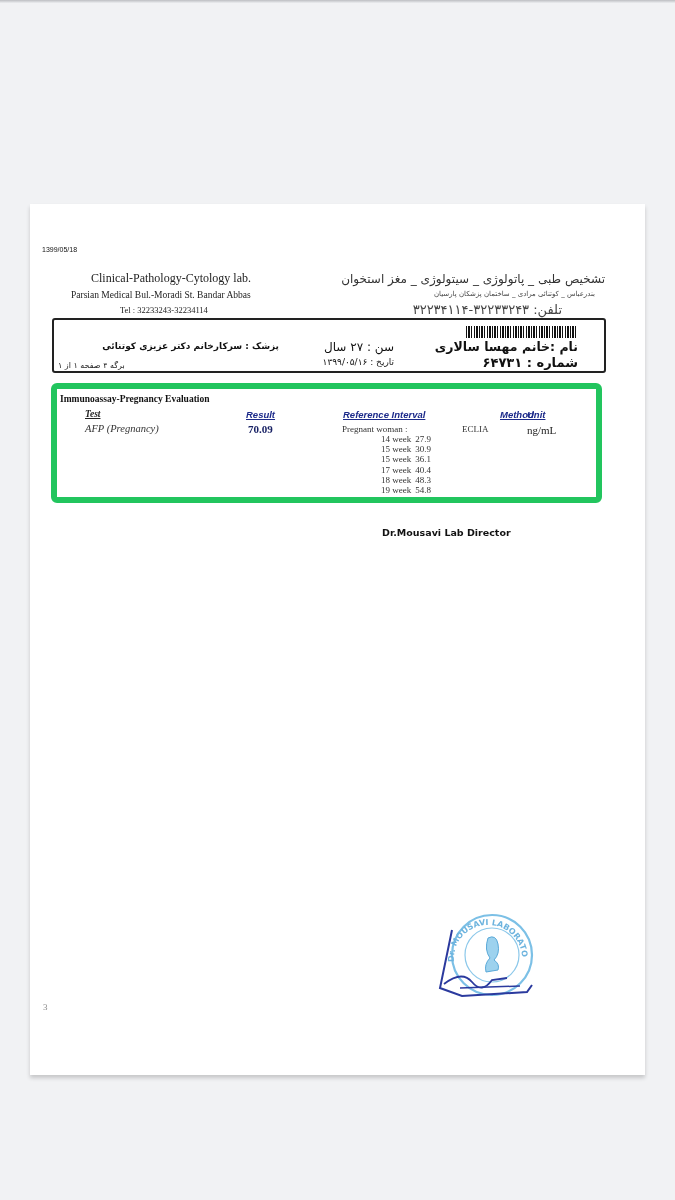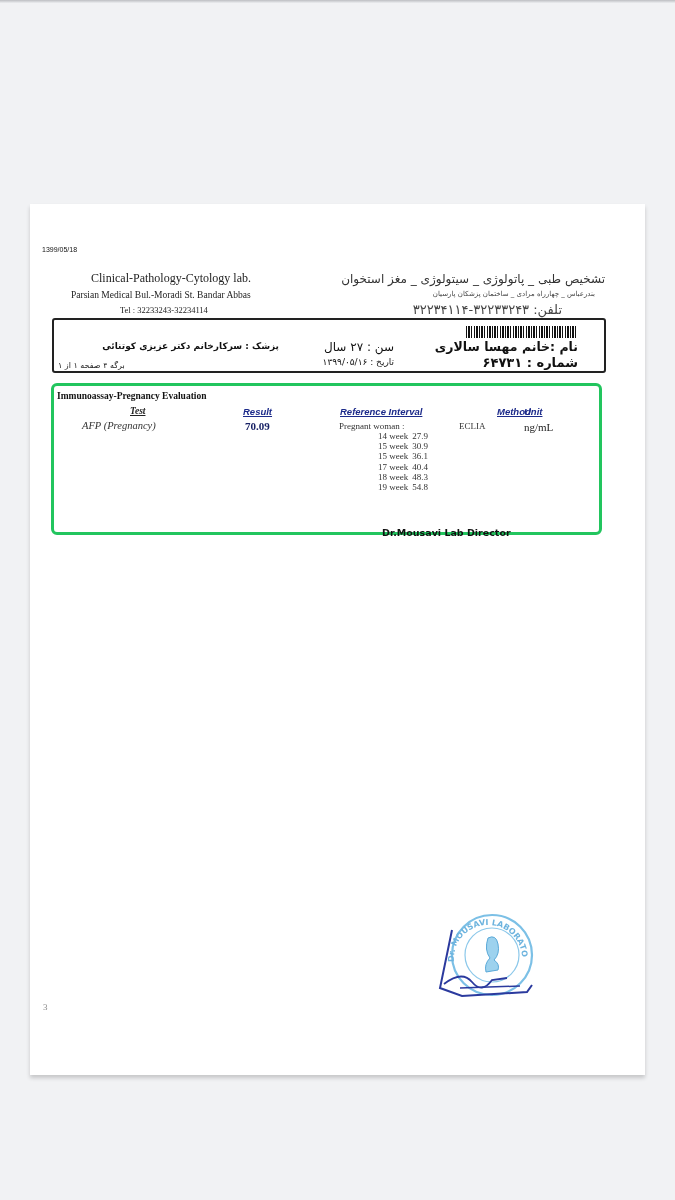--- a/index.html
+++ b/index.html
@@ -48,29 +48,29 @@
   }
   .patient-name { right: 26px; top: 19px; font-size: 12.5px; font-weight: bold; }
   .patient-number { right: 26px; top: 35px; font-size: 13px; font-weight: bold; }
   .patient-age { right: 210px; top: 20px; font-size: 12px; }
   .patient-date { right: 210px; top: 37px; font-size: 9px; }
   .doctor-name { right: 325px; top: 21px; font-size: 9px; font-weight: bold; }
   .page-number-fa { left: 4px; top: 41px; font-size: 8px; color: #222; overflow: hidden; height: 11px; }
 
   
   .test-box {
-    position: absolute; left: 21px; top: 179px; width: 551px; height: 152px;
-    border: 3px solid #22c55e; border-radius: 6px;
+    position: absolute; left: 21px; top: 179px; width: 551px; height: 120px;
+    border: 6px solid #22c55e; border-radius: 6px;
   }
   .section-title { left: 3px; top: 5px; font-size: 9.5px; font-weight: bold; color: #111; }
   .col-head {
     font-family: "Liberation Sans", sans-serif; font-size: 9.5px; font-weight: bold; font-style: italic;
     text-decoration: underline; color: #1c2a8a;
   }
-  .col-head.test { font-family: "Liberation Serif", serif; color: #222; font-weight: bold; left: 28px; top: 20px; margin-left: 48px; }
+  .col-head.test { font-family: "Liberation Serif", serif; color: #222; font-weight: bold; left: 28px; top: 20px; }
   .col-head.result { left: 189px; top: 20px; }
   .col-head.ref { left: 286px; top: 20px; }
   .col-head.method { left: 423px; top: 20px; margin-left: 20px; }
   .col-head.unit { left: 470px; top: 20px; }
   .test-name { left: 28px; top: 34px; font-size: 10.5px; font-style: italic; color: #333; }
   .test-result { left: 191px; top: 34px; font-size: 11px; font-weight: bold; color: #1a2366; }
   .ref-label { left: 285px; top: 35px; font-size: 9px; color: #333; }
   .ref-rows { position: absolute; left: 324px; top: 45px; }
   .ref-row { font-size: 9px; color: #333; line-height: 10.2px; white-space: nowrap; }
   .ref-row .v { display: inline-block; margin-left: 4px; }
@@ -88,21 +88,21 @@
 <div class="top-shadow"></div>
 
 <div class="paper">
 
   <div class="abs print-date">1399/05/18</div>
   <div class="abs lab-subtitle-en">Clinical-Pathology-Cytology lab.</div>
   <div class="abs lab-address-en">Parsian Medical Bul.-Moradi St. Bandar Abbas</div>
   <div class="abs lab-tel-en">Tel : 32233243-32234114</div>
 
   <div class="abs rtl lab-subtitle-fa">تشخیص طبی _ پاتولوژی _ سیتولوژی _ مغز استخوان</div>
-  <div class="abs rtl lab-address-fa">بندرعباس _ چهارراه مرادی _ ساختمان پزشکان پارسیان</div>
+  <div class="abs rtl lab-address-fa">بندرعباس _ کوتنائی مرادی _ ساختمان پزشکان پارسیان</div>
   <div class="abs rtl lab-tel-fa">تلفن: ۳۲۲۳۳۲۴۳-۳۲۲۳۴۱۱۴</div>
 
   <div class="patient-box">
     <div class="barcode"></div>
     <div class="abs rtl patient-name">نام :خانم مهسا سالاری</div>
     <div class="abs rtl patient-number">شماره : ۶۴۷۳۱</div>
     <div class="abs rtl patient-age">سن : ۲۷ سال</div>
     <div class="abs rtl patient-date">تاریخ : ۱۳۹۹/۰۵/۱۶</div>
     <div class="abs rtl doctor-name">پزشک : سرکارخانم دکتر عزیزی کوتنائی</div>
     <div class="abs rtl page-number-fa">برگه ۴ صفحه ۱ از ۱</div>

